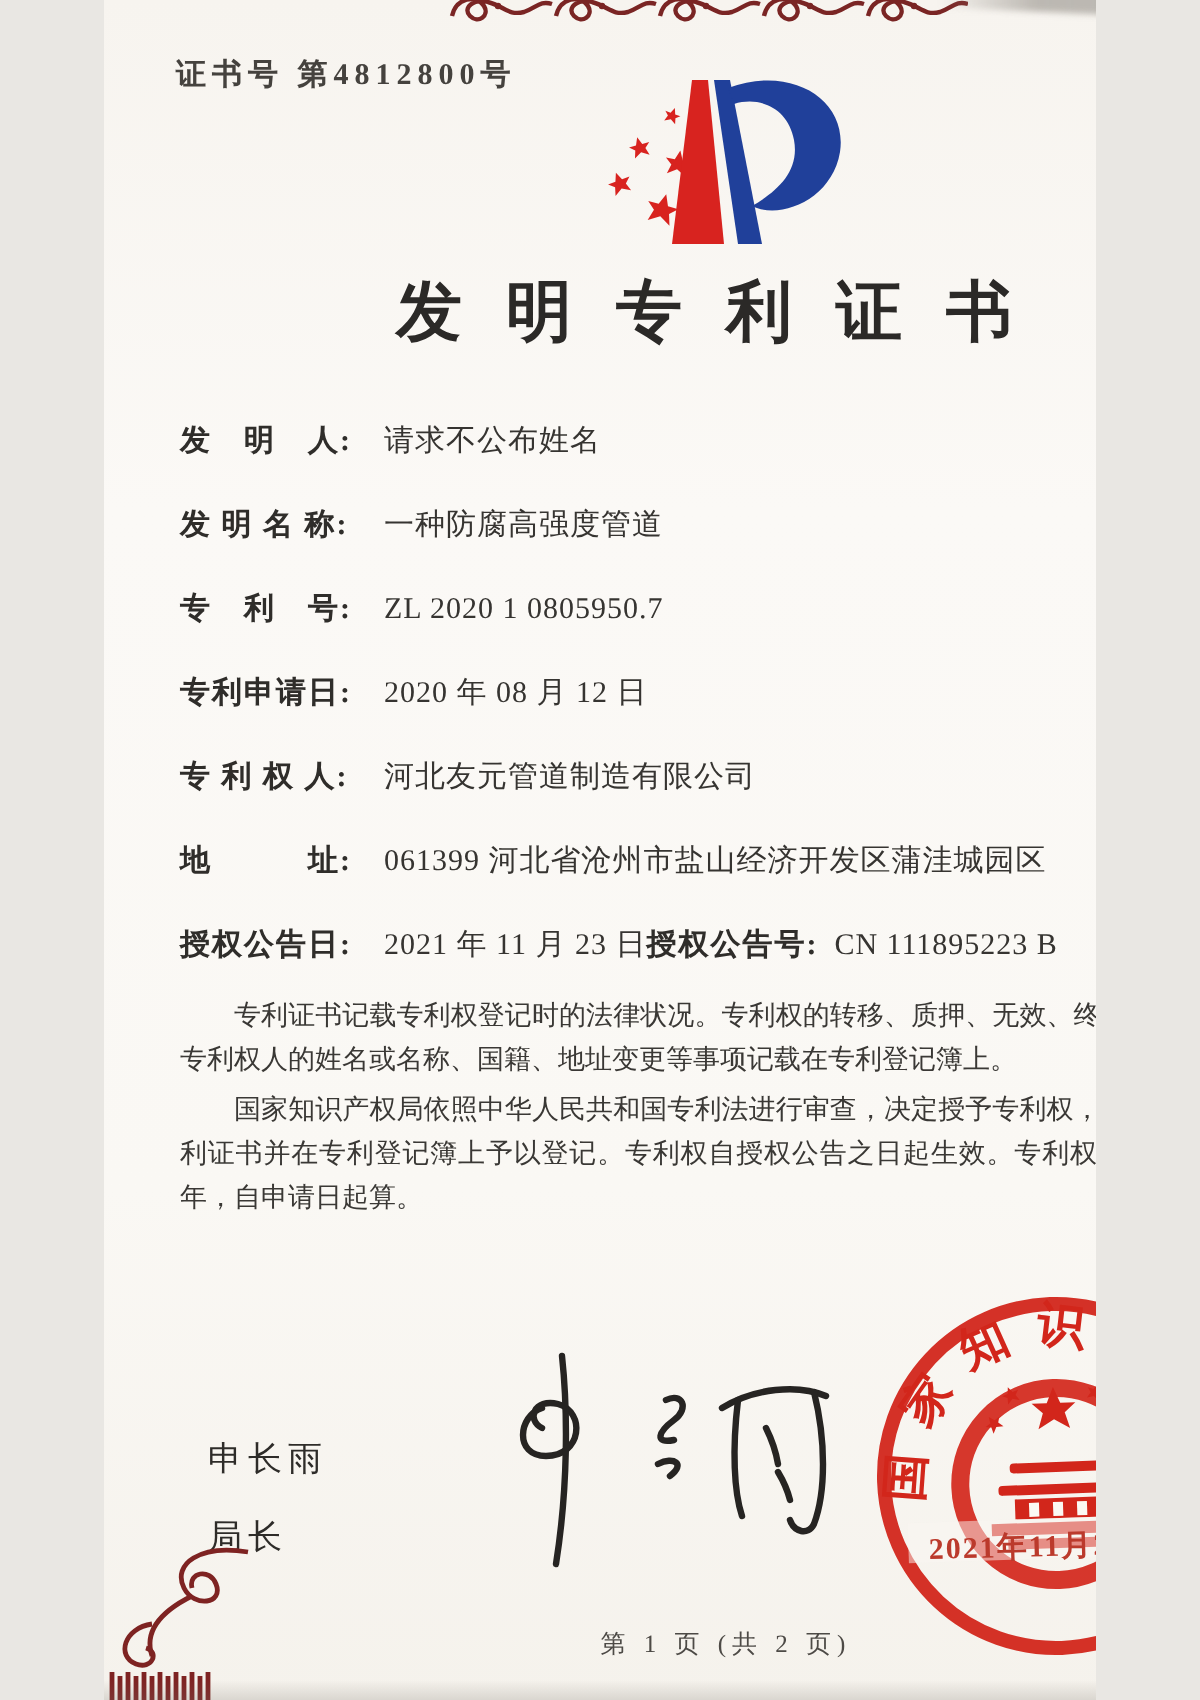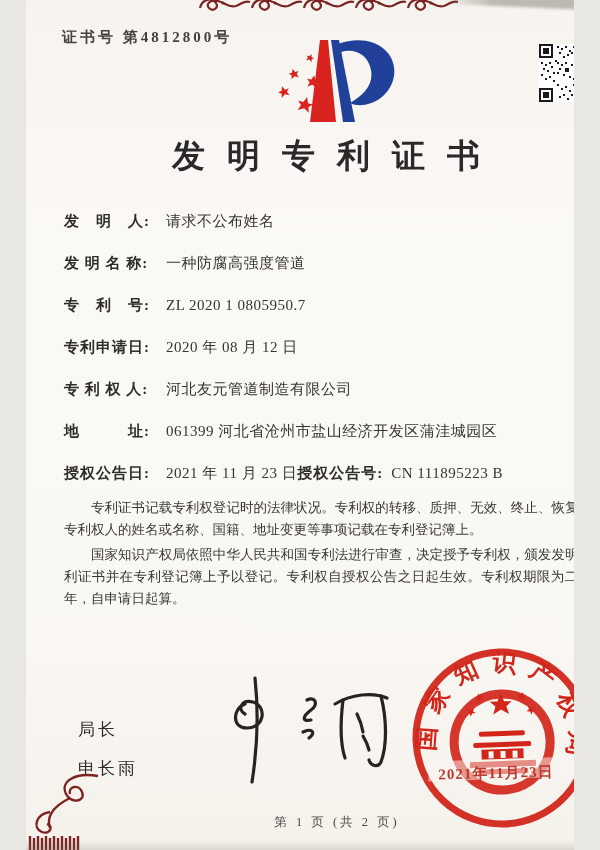--- a/index.html
+++ b/index.html
@@ -1,17 +1,17 @@
 <!DOCTYPE html>
 <html><head>
 <meta charset="utf-8">
 <style>
   html,body{margin:0;padding:0;background:#e9e7e3;}
   #certificate{
-    position:relative;width:548px;height:850px;margin:0 auto;overflow:hidden;
+    position:relative;width:496px;height:850px;margin:0 auto;overflow:hidden;
     background:linear-gradient(180deg,#f7f4ef 0%,#fbf9f6 30%,#faf8f4 70%,#f5f2ec 100%);
     font-family:"Liberation Serif","DejaVu Serif",serif;color:#2f2d2a;
   }
   .abs{position:absolute;}
   .cert-no{left:36px;top:28px;font-size:15px;font-weight:600;letter-spacing:3px;color:#45423e;}
   .top-ornament{left:172px;top:-5px;}
   .top-shadow{left:418px;top:-7px;width:195px;height:15px;
     background:linear-gradient(90deg,rgba(140,135,128,0) 0%,rgba(140,135,128,.55) 25%,rgba(150,145,138,.6) 100%);
     transform:rotate(2.5deg);filter:blur(1.5px);}
   .logo{left:232px;top:34px;}
@@ -194,22 +194,22 @@
       </span>
     </div>
   </div>
 
   <div class="abs body-text">
     <p>专利证书记载专利权登记时的法律状况。专利权的转移、质押、无效、终止、恢复和专利权人的姓名或名称、国籍、地址变更等事项记载在专利登记簿上。</p>
     <p>国家知识产权局依照中华人民共和国专利法进行审查，决定授予专利权，颁发发明专利证书并在专利登记簿上予以登记。专利权自授权公告之日起生效。专利权期限为二十年，自申请日起算。</p>
   </div>
 
   <div class="abs signer">
+    <div>申长雨</div>
     <div>局长</div>
-    <div>申长雨</div>
   </div>
 
   <svg class="abs signature" width="190" height="120" viewBox="0 0 190 120">
     <g fill="none" stroke="#262422" stroke-width="3.2" stroke-linecap="round">
       <path d="M34,34 C22,38 20,58 36,58 C54,58 56,36 42,32 C30,29 26,40 34,44"></path>
       <path d="M44,8 C47,36 47,74 41,112"></path>
       <path d="M96,30 C104,26 108,34 100,40 C92,46 90,52 100,50"></path>
       <path d="M92,62 C100,58 106,62 98,68"></path>
       <path d="M124,34 C140,24 162,22 176,28"></path>
       <path d="M132,30 C129,55 130,76 134,88"></path>

